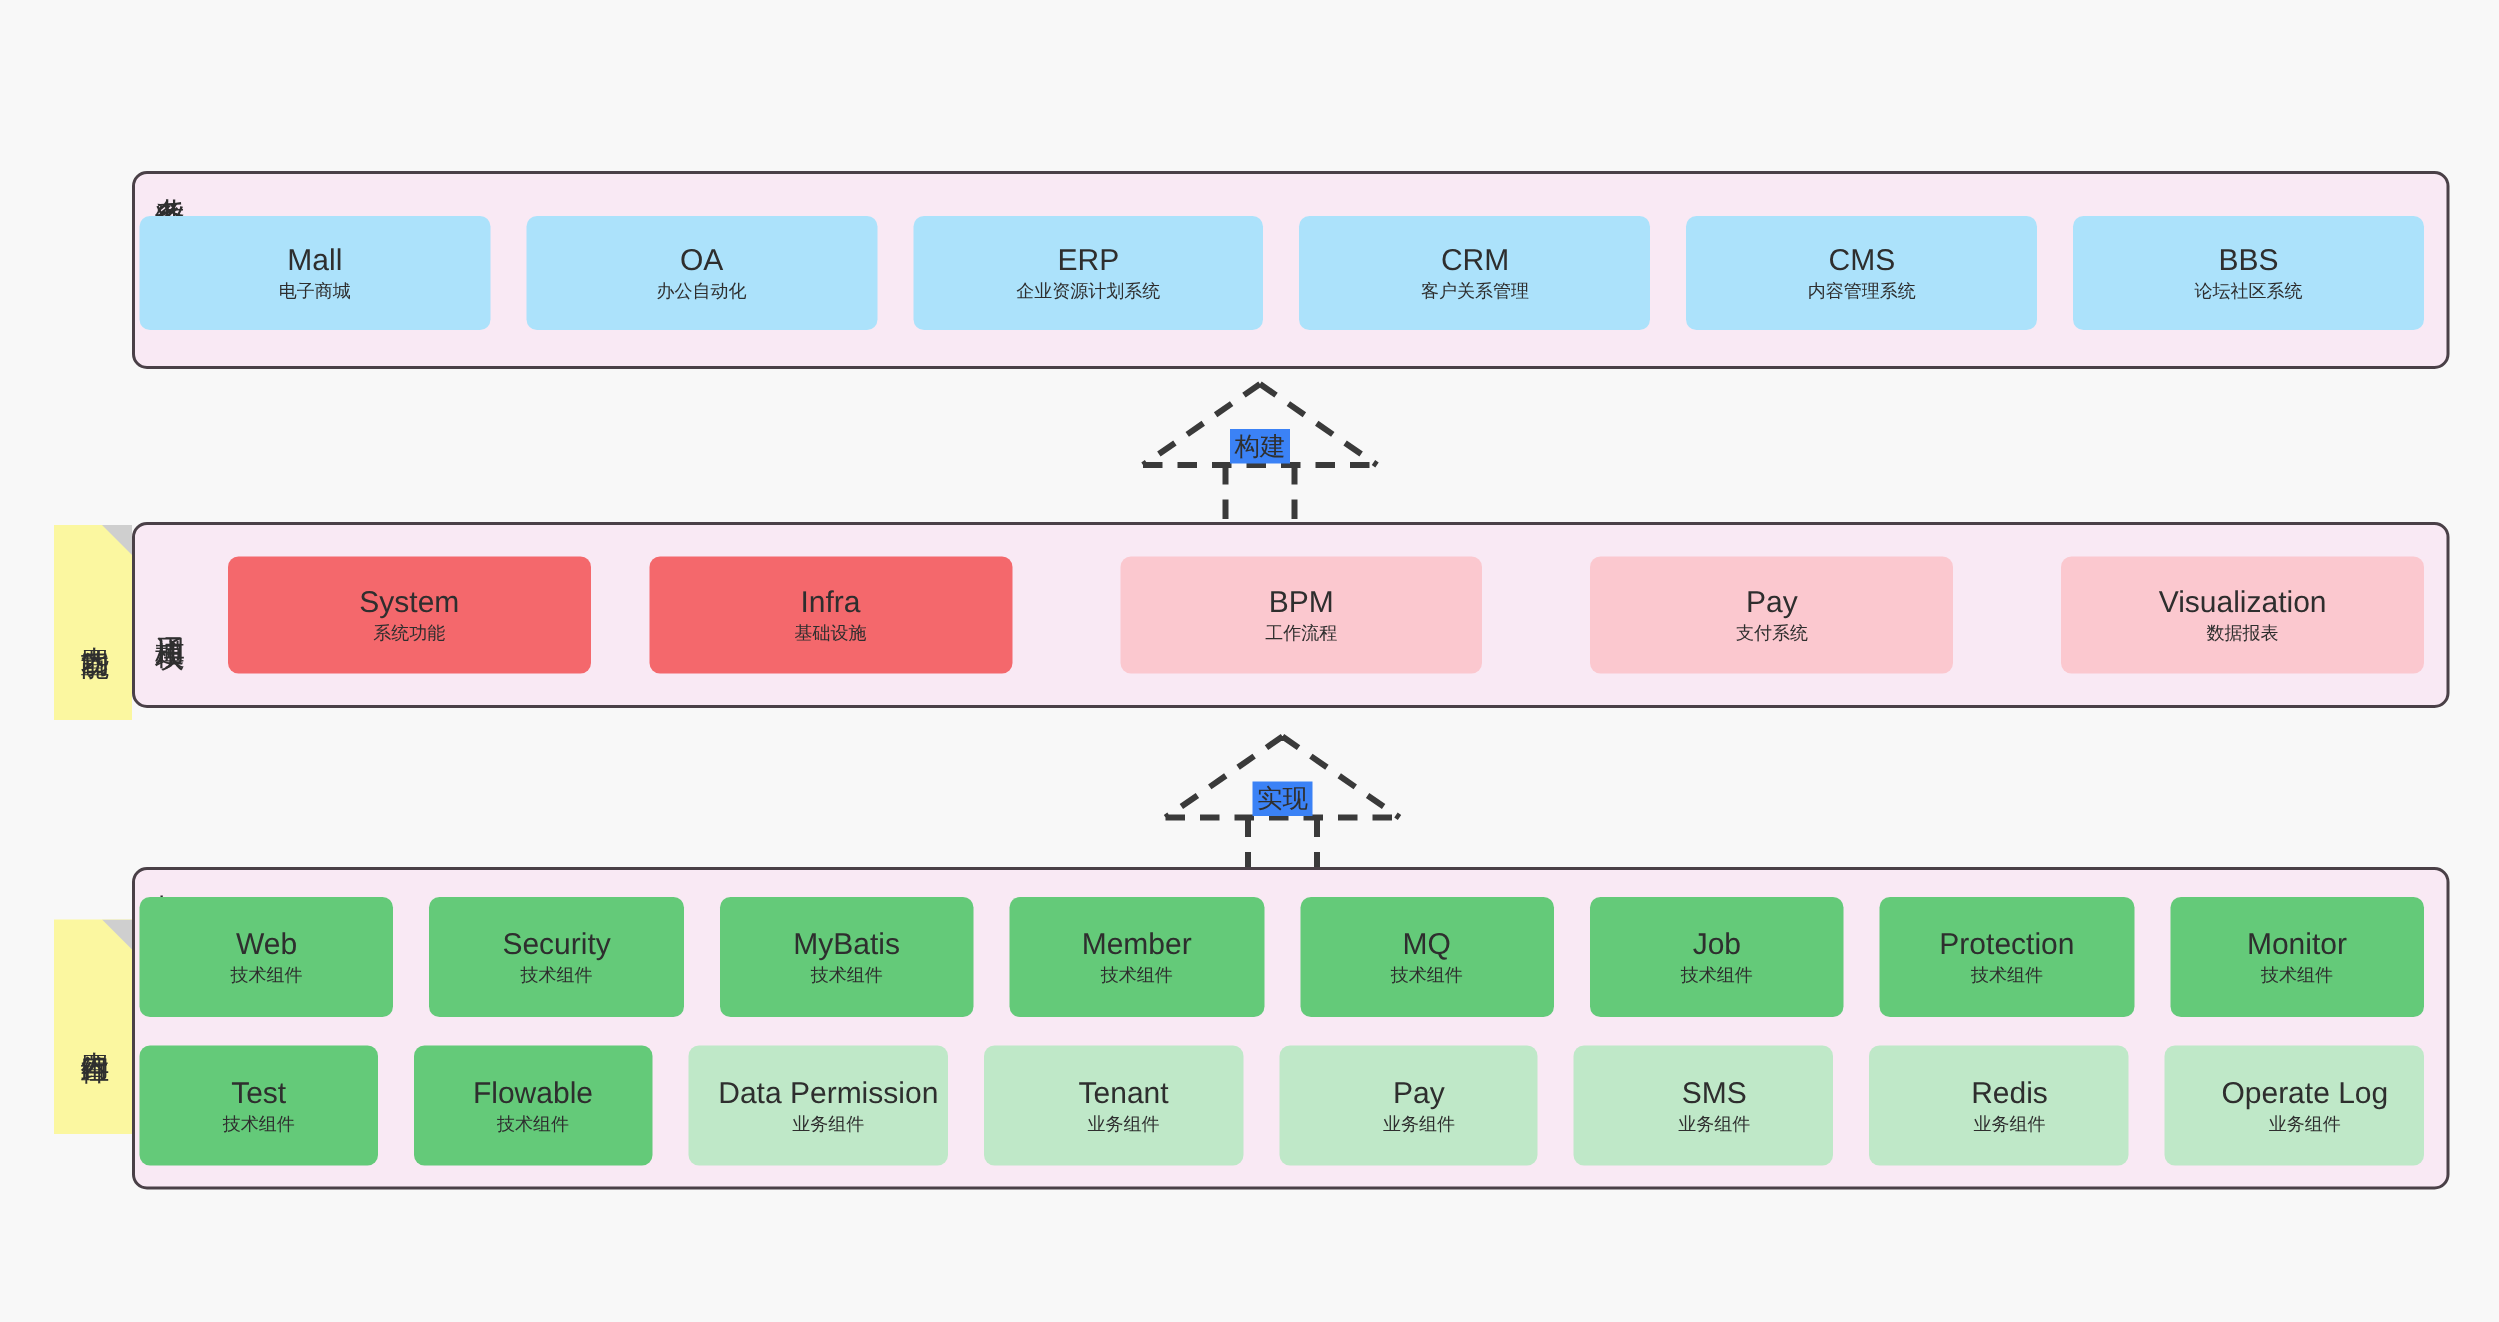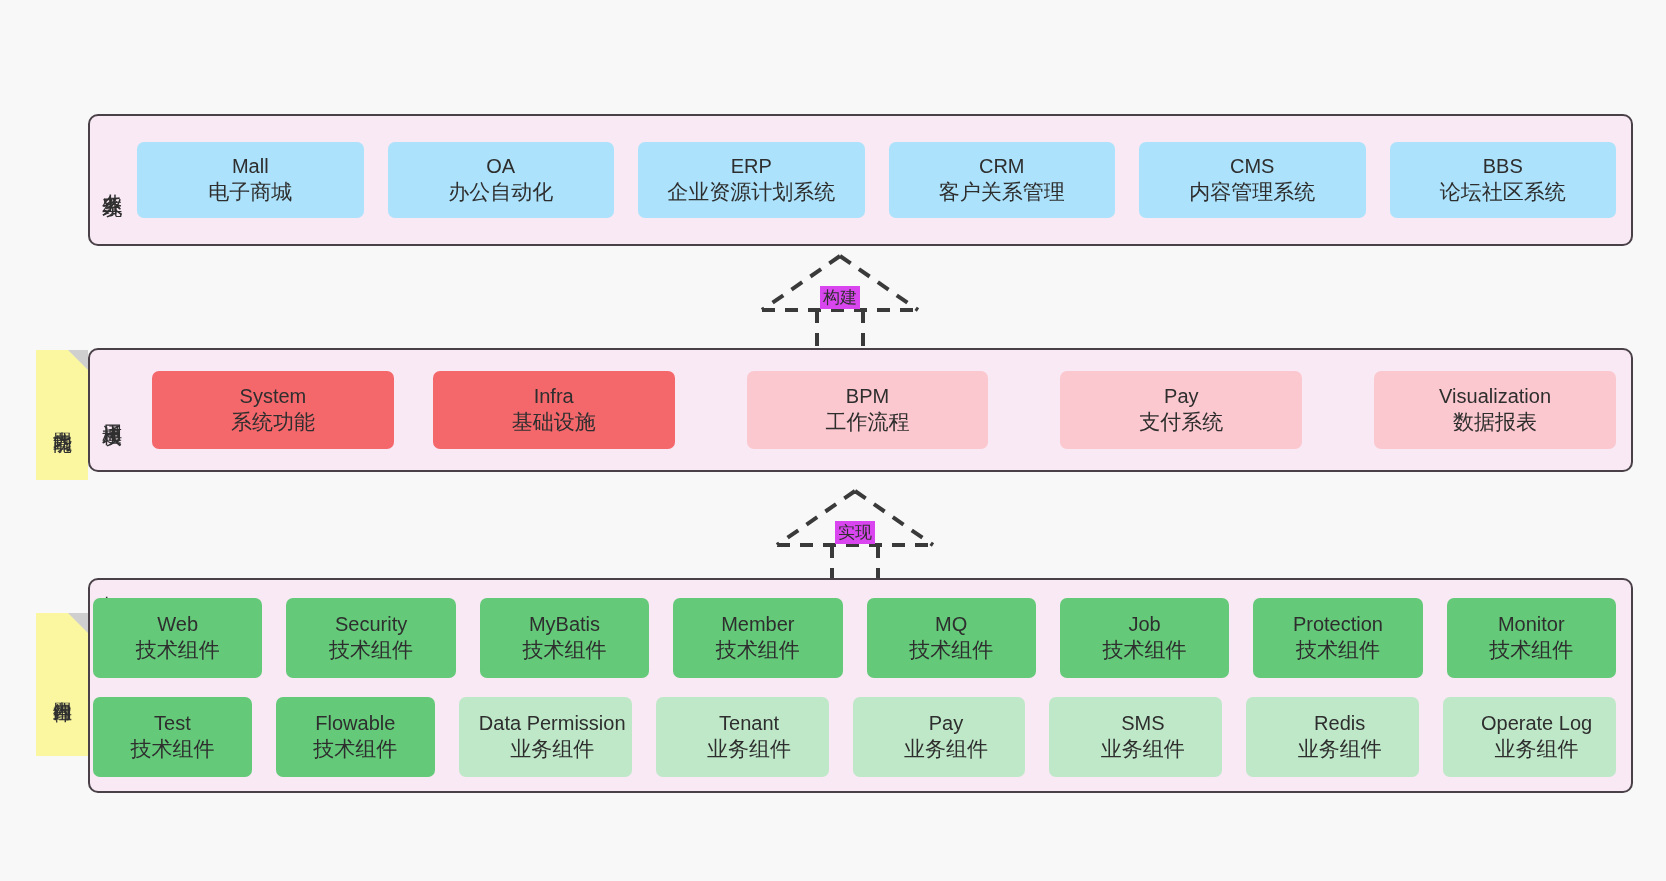--- a/index.html
+++ b/index.html
@@ -74,30 +74,31 @@
     padding: 4px 6px;
     line-height: 1.28;
   }
   .card .en {
     font-size: 20px;
     color: #2e2e2e;
     white-space: normal;
     word-break: break-word;
   }
   .card .cn {
-    font-size: 21px;
+    font-size: 12px;
     color: #2e2e2e;
   }
 
   
   #layer-business {
     left: 88px;
     top: 114px;
     width: 1545px;
     height: 132px;
+    flex-direction: column;
   }
   #layer-business .card { height: 76px; background: #ace2fb; }
 
   #layer-common {
     left: 88px;
     top: 348px;
     width: 1545px;
     height: 124px;
   }
   #layer-common .card { height: 78px; }
@@ -167,21 +168,21 @@
     position: absolute;
     left: 0;
     top: 0;
     overflow: visible;
   }
   .arrow .arrow-label {
     position: absolute;
     left: 50%;
     transform: translateX(-50%);
     top: 34px;
-    background: #d946ef;
+    background: #3b82f6;
     padding: 0 3px;
     font-size: 17px;
     color: #2f2f2f;
     white-space: nowrap;
   }
   #arrow-build  { left: 755px; top: 252px; }
   #arrow-impl   { left: 770px; top: 487px; }
 </style>
 </head>
 <body>

